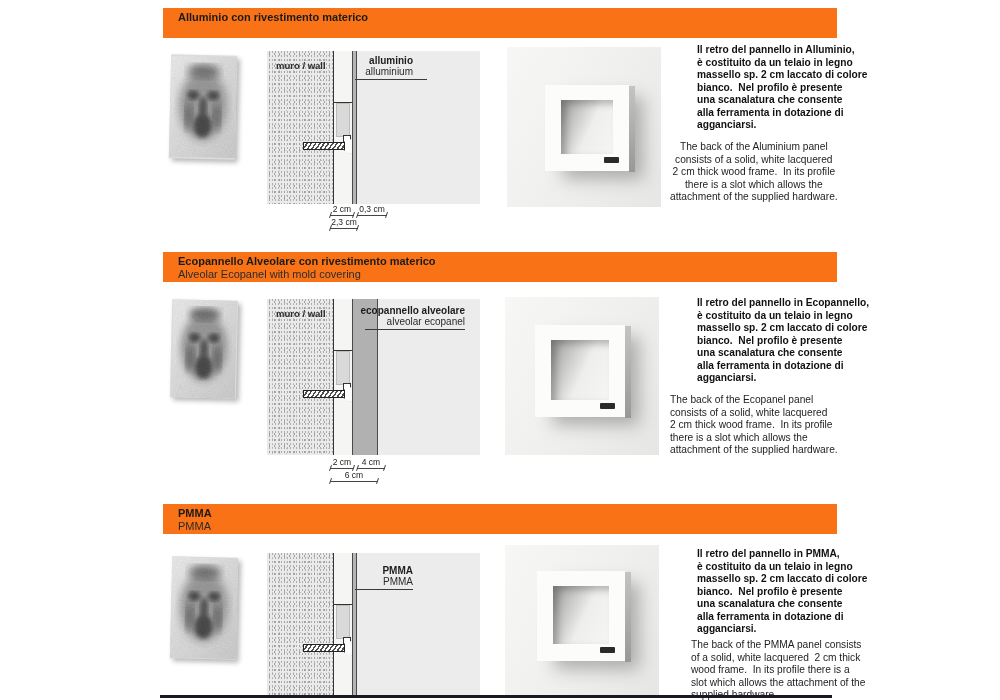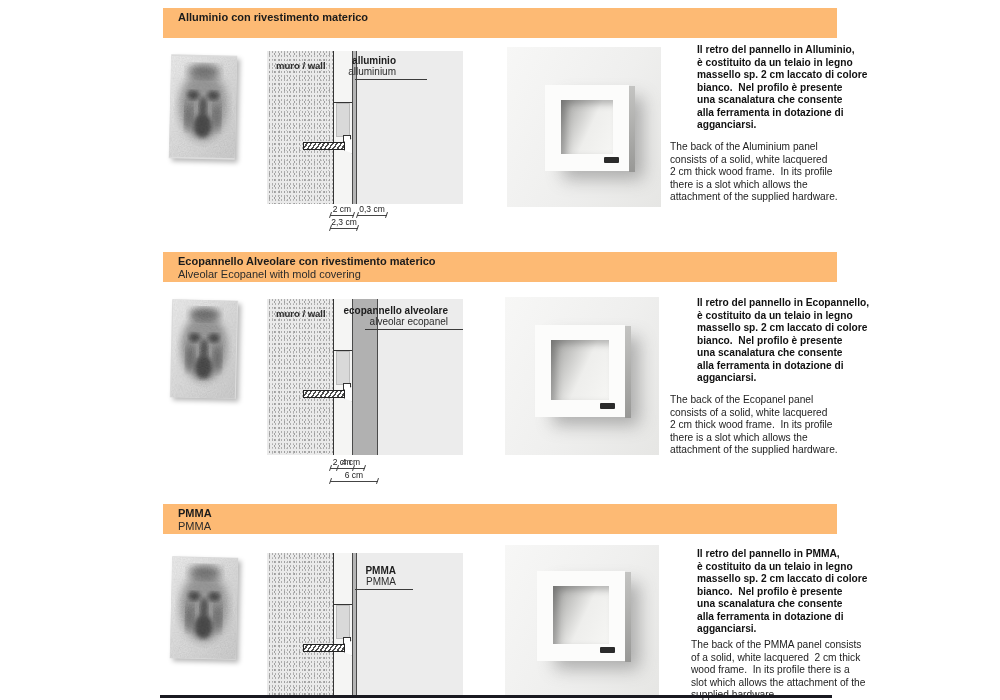--- a/index.html
+++ b/index.html
@@ -1,32 +1,32 @@
 <!DOCTYPE html>
 <html><head>
 <meta charset="utf-8">
 <style>
   html,body{margin:0;padding:0;background:#ffffff;}
   .page{
     position:relative;width:1000px;height:700px;background:#ffffff;overflow:hidden;
     font-family:"Liberation Sans", sans-serif;color:#1c1c1c;
   }
   
-  .sec-header{position:absolute;left:163px;width:674px;height:30px;background:#fdba74;
+  .sec-header{position:absolute;left:163px;width:674px;height:30px;background:#f97316;
     box-sizing:border-box;padding:3px 0 0 15px;}
   .sec-title{font-size:11px;font-weight:bold;color:#1b1b1b;line-height:13px;}
   .sec-sub{font-size:11px;font-weight:normal;color:#2b2b2b;line-height:13px;}
 
   
   .thumb{position:absolute;width:66px;height:101px;transform:rotate(1.4deg);
     box-shadow:3px 3px 5px rgba(0,0,0,0.28);overflow:hidden;background:#dcdcdc;}
   .thumb svg{display:block;width:100%;height:100%;}
 
   
-  .diagram{position:absolute;width:196px;background:#ececec;overflow:hidden;}
+  .diagram{position:absolute;width:213px;background:#ececec;overflow:hidden;}
   .wall{position:absolute;left:0;top:0;width:66px;height:100%;
     background-color:#eaeaea;
     background-image:
       radial-gradient(circle,#9f9f9f 0.6px,transparent 0.9px),
       radial-gradient(circle,#c2c2c2 0.6px,transparent 0.9px),
       radial-gradient(circle,#adadad 0.5px,transparent 0.8px);
     background-size:5px 6px,7px 5px,3px 4px;
     background-position:0 0,2px 2px,1px 3px;
     border-right:1px solid #333;}
   .wall-label{position:absolute;left:9px;top:9px;font-size:9.5px;font-weight:bold;color:#2d2d2d;}
@@ -153,21 +153,21 @@
     </div>
   </div>
 
   <div class="para it" style="left:670px;top:44px;">Il retro del pannello in Alluminio,
 è costituito da un telaio in legno
 massello sp. 2 cm laccato di colore
 bianco.  Nel profilo è presente
 una scanalatura che consente
 alla ferramenta in dotazione di
 agganciarsi.</div>
-  <div class="para en" style="left:670px;top:141px;">The back of the Aluminium panel
+  <div class="para en" style="left:670px;top:141px;text-align:center;">The back of the Aluminium panel
 consists of a solid, white lacquered
 2 cm thick wood frame.  In its profile
 there is a slot which allows the
 attachment of the supplied hardware.</div>
 
   <div class="sec-header" style="top:252px;">
     <div class="sec-title">Ecopannello Alveolare con rivestimento materico</div>
     <div class="sec-sub">Alveolar Ecopanel with mold covering</div>
   </div>
 
@@ -188,21 +188,21 @@
     <div class="screw-head"></div>
     <div class="panel-thick"></div>
     <div class="dlabel" style="right:15px;top:6px;">
       <div class="l1">ecopannello alveolare</div>
       <div class="l2">alveolar ecopanel</div>
     </div>
     <div class="leader" style="left:98px;top:30px;width:100px;"></div>
   </div>
 
   <span class="dim" style="left:330px;top:457px;width:24px;">2 cm</span>
-  <span class="dim" style="left:337px;top:457px;width:28px;">4 cm</span>
+  <span class="dim" style="left:357px;top:457px;width:28px;">4 cm</span>
   <span class="dim" style="left:330px;top:470px;width:48px;">6 cm</span>
 
   <div class="photo" style="left:505px;top:297px;height:158px;">
     <div class="p-frame" style="left:30px;top:28px;width:90px;height:92px;">
       <div class="p-side"></div>
       <div class="p-open"></div>
       <div class="p-badge"></div>
     </div>
   </div>
 

